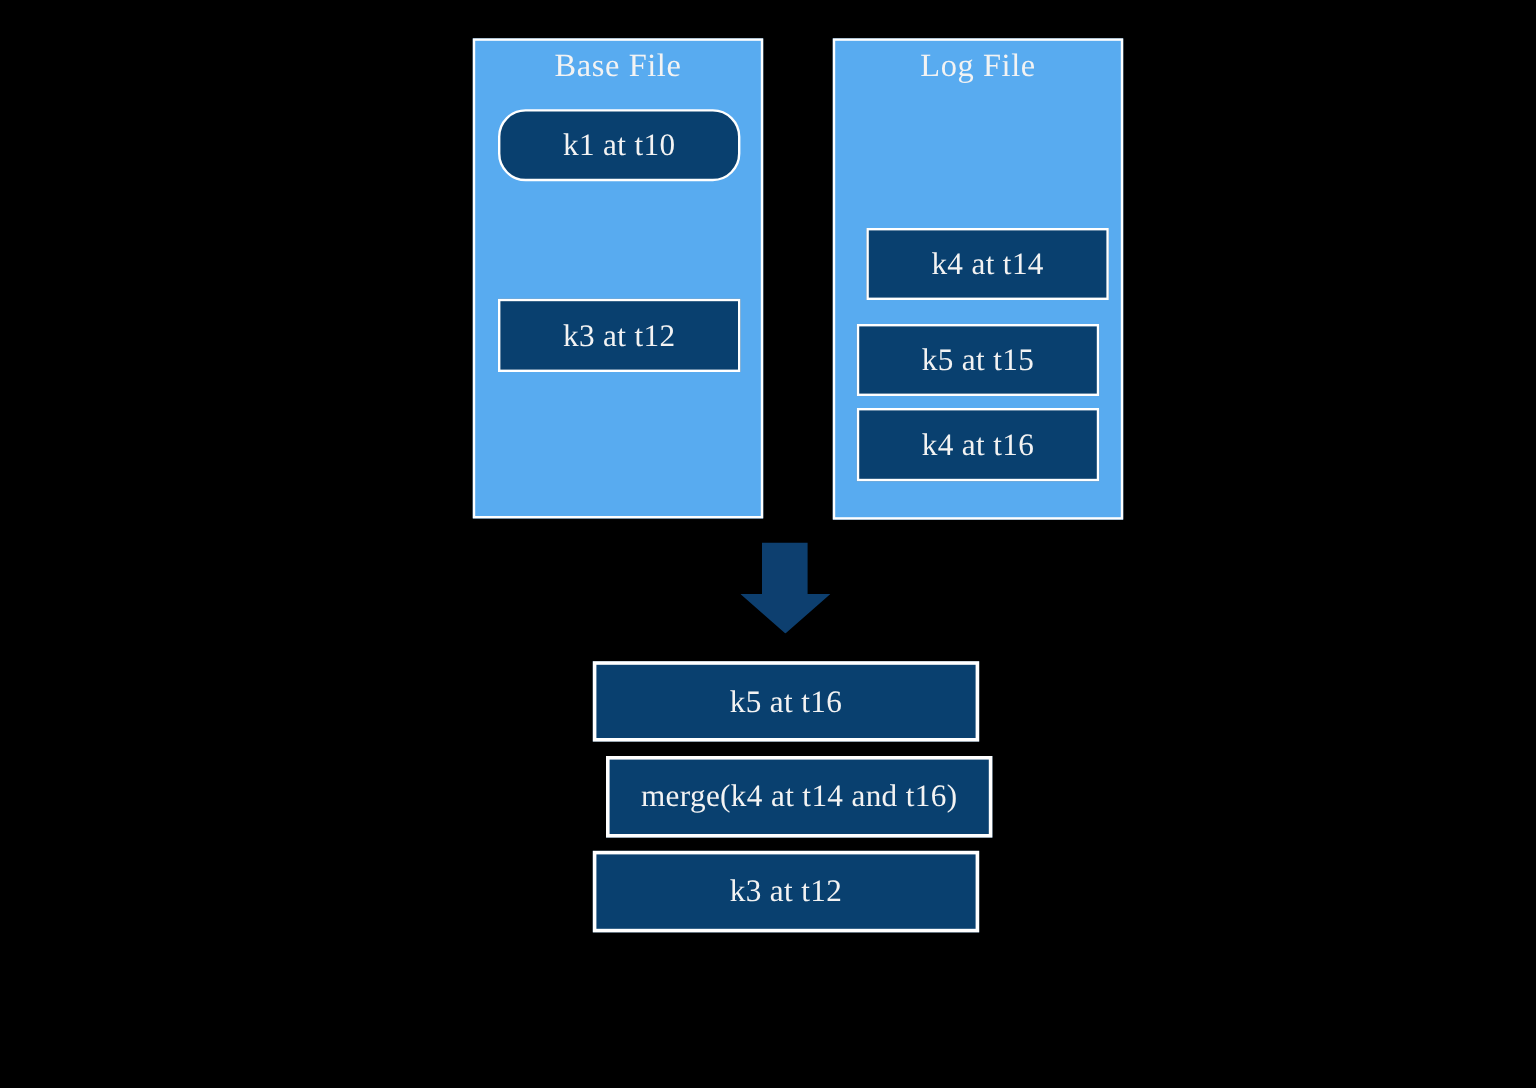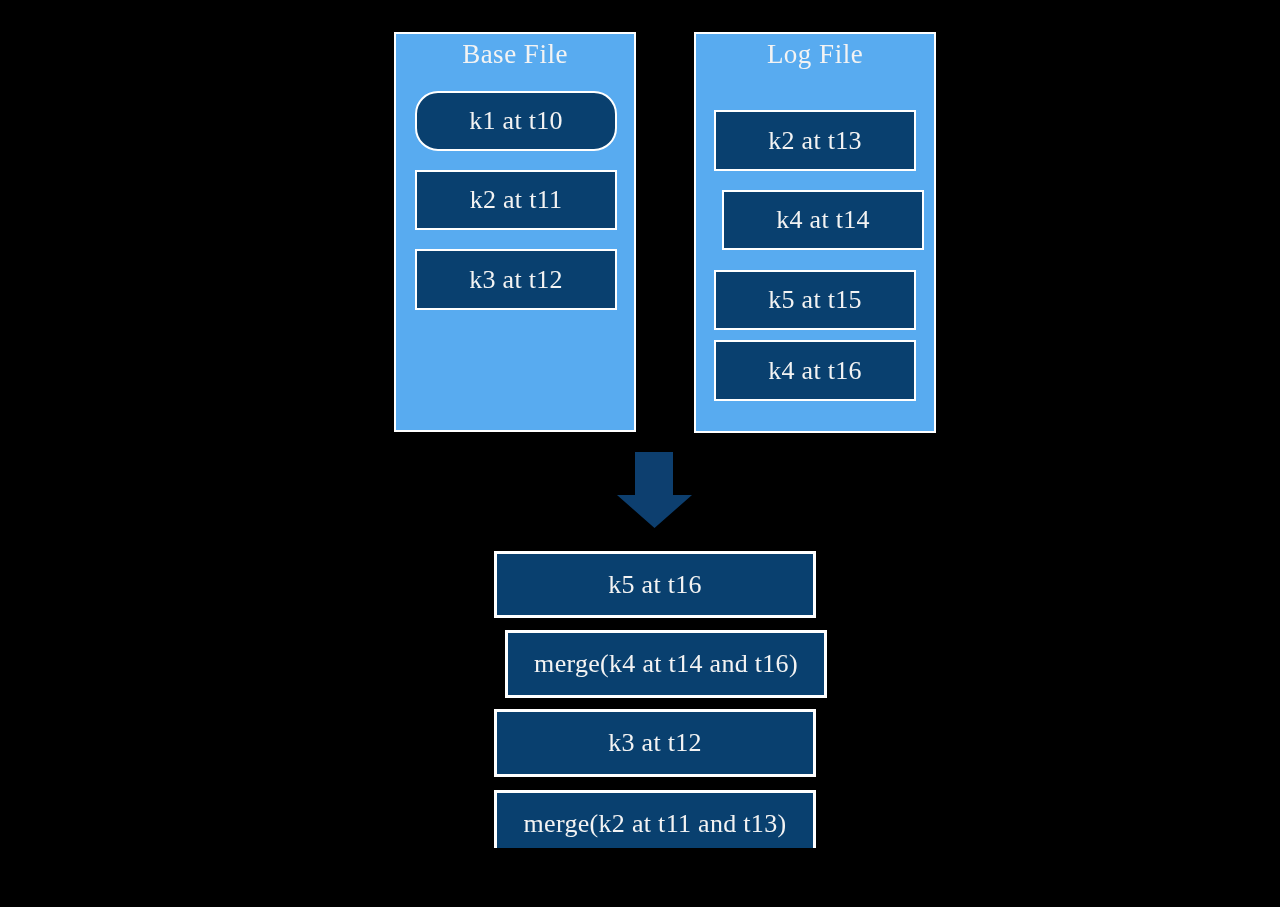--- a/index.html
+++ b/index.html
@@ -42,33 +42,30 @@
 </style>
 </head>
 <body>
 
 <div id="canvas">
 
   <div class="panel" style="left:394px; top:32px; width:242px; height:400px;">
     <div class="panel-title">Base File</div>
   </div>
   <div class="cell" style="left:415px; top:91px;  width:202px; height:60px;border-radius:23px;">k1 at t10</div>
-  <div class="cell" style="left:415px; top:170px; width:202px; height:60px;">k2 at t11</div>
   <div class="cell" style="left:415px; top:249px; width:202px; height:61px;">k3 at t12</div>
 
   <div class="panel" style="left:694px; top:32px; width:242px; height:401px;">
     <div class="panel-title">Log File</div>
   </div>
-  <div class="cell" style="left:714px; top:110px; width:202px; height:61px;">k2 at t13</div>
   <div class="cell" style="left:722px; top:190px; width:202px; height:60px;">k4 at t14</div>
   <div class="cell" style="left:714px; top:270px; width:202px; height:60px;text-align:center;">k5 at t15</div>
   <div class="cell" style="left:714px; top:340px; width:202px; height:61px;">k4 at t16</div>
 
   <svg id="merge-arrow" width="75" height="76" viewBox="0 0 75 76" aria-hidden="true">
     <polygon points="18,0 56,0 56,43 75,43 37.5,76 0,43 18,43" fill="#0d3f6f"></polygon>
   </svg>
 
   <div class="cell result-cell" style="left:494px; top:551px; width:322px; height:67px;">k5 at t16</div>
   <div class="cell result-cell" style="left:505px; top:630px; width:322px; height:68px;">merge(k4 at t14 and t16)</div>
   <div class="cell result-cell" style="left:494px; top:709px; width:322px; height:68px;">k3 at t12</div>
-  <div class="cell result-cell" style="left:494px; top:790px; width:322px; height:67px;">merge(k2 at t11 and t13)</div>
 
 </div>
 
 </body></html>

